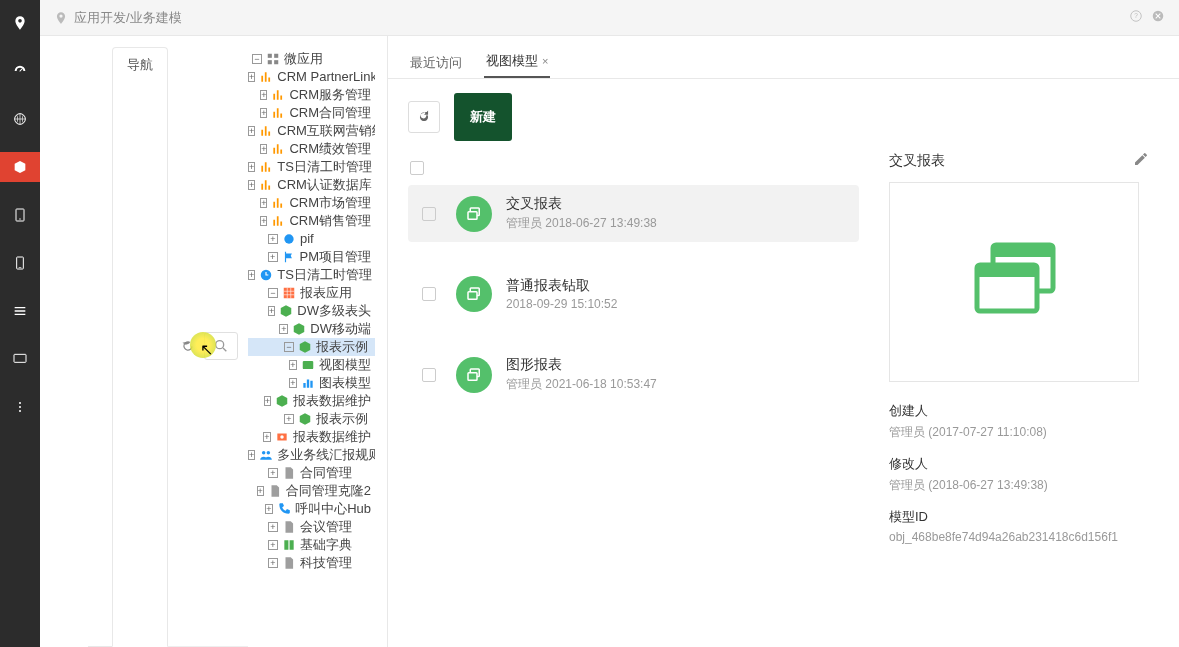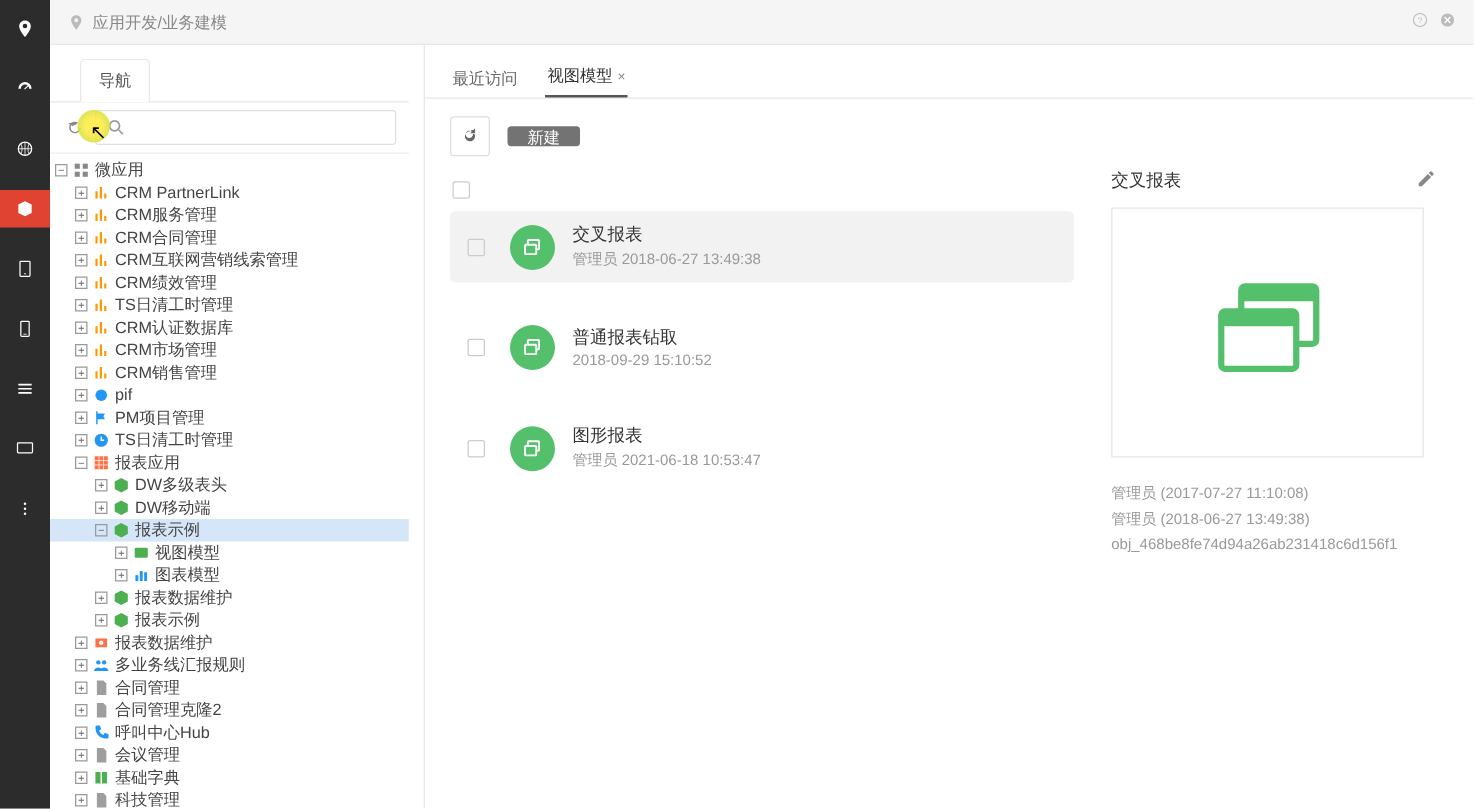--- a/index.html
+++ b/index.html
@@ -18,21 +18,21 @@
 .bcrow { height:36px; background:#f5f5f5; border-bottom:1px solid #e8e8e8; display:flex; align-items:center; padding:0 14px; color:#888; font-size:13px; }
 .bcrow .loc-icon { margin-right:6px; display:inline-flex; }
 .bcrow svg { fill:#bbb; width:14px; height:14px; }
 .bcrow .spacer { flex:1; }
 .bcrow .hdr-icon { margin-left:8px; cursor:pointer; }
 
 
 .content { flex:1; display:flex; overflow:hidden; }
 
 
-.sidebar { width:300px; border-right:1px solid #e8e8e8; display:flex; flex-direction:column; padding:10px 12px 0 0; }
+.sidebar { width:300px; border-right:1px solid #e8e8e8; display:flex; flex-direction:row; padding:10px 12px 0 0;margin-left:48px; }
 .sb-tabs { display:flex; border-bottom:1px solid #e8e8e8; padding-left:24px; }
 .sb-tab { padding:8px 14px 7px; font-size:13px; color:#555; border:1px solid transparent; border-bottom:none; border-top-left-radius:4px; border-top-right-radius:4px; position:relative; top:1px; background:#fff; }
 .sb-tab.active { border-color:#e8e8e8; border-bottom:1px solid #fff; }
 .sb-searchrow { display:flex; align-items:center; padding:6px 10px; gap:6px; border-bottom:1px solid #eee; }
 .sb-refresh { width:20px; height:20px; display:flex; align-items:center; justify-content:center; cursor:pointer; position:relative; }
 .sb-refresh svg { width:14px; height:14px; fill:#888; }
 .pointer-overlay { position:absolute; top:-4px; left:12px; pointer-events:none; }
 .pointer-circle { width:26px; height:26px; border-radius:50%; background:radial-gradient(circle,#ffeb3b 35%,#cddc39 80%); opacity:.85; }
 .pointer-hand { position:absolute; top:8px; left:10px; font-size:16px; color:#000; }
 .searchbox { flex:1; height:28px; border:1px solid #e0e0e0; border-radius:3px; display:flex; align-items:center; padding:0 8px; }
@@ -50,21 +50,21 @@
 
 .bodyarea { flex:1; display:flex; flex-direction:column; }
 .tabsrow { display:flex; align-items:flex-end; border-bottom:1px solid #e8e8e8; padding:10px 20px 0 20px; gap:20px; }
 .tab { font-size:13px; color:#666; padding:6px 2px; cursor:pointer; }
 .tab.active { color:#333; border-bottom:2px solid #555; }
 .tab .closex { margin-left:4px; font-size:11px; color:#888; }
 
 .toolbar { display:flex; align-items:center; padding:14px 20px 10px; gap:14px; }
 .toolbar .refresh-btn { width:32px; height:32px; border:1px solid #ddd; border-radius:3px; display:flex; align-items:center; justify-content:center; cursor:pointer; }
 .toolbar .refresh-btn svg { width:14px; height:14px; fill:#666; }
-.toolbar .new-btn { height:16px; padding:0 16px; background:#737373; color:#fff; border:none; border-radius:3px; font-size:13px; cursor:pointer; }
+.toolbar .new-btn { height:48px; padding:0 16px; background:#14532d; color:#fff; border:none; border-radius:3px; font-size:13px; cursor:pointer;font-weight:bold; }
 
 .split { flex:1; display:flex; overflow:hidden; }
 .list { flex:1; padding:0 20px; }
 .listrow { display:flex; align-items:center; padding:10px 0; border-radius:4px; }
 .listrow.head .chk { margin-right:34px; }
 .listrow .chk { width:14px; height:14px; border:1px solid #ccc; border-radius:2px; margin:0 20px 0 2px; cursor:pointer; flex-shrink:0; }
 .listrow .avatar { width:36px; height:36px; border-radius:50%; background:#54c06b; display:flex; align-items:center; justify-content:center; margin-right:14px; flex-shrink:0; }
 .listrow .avatar svg { width:18px; height:18px; fill:#fff; }
 .listrow.active { background:#f2f2f2; }
 .listrow .info .title { font-size:14px; color:#333; }
@@ -555,20 +555,23 @@
                 </svg></div>
           </div>
           <div class="preview">
             <svg width="110" height="90" viewBox="0 0 110 90">
               <rect x="34" y="8" width="60" height="46" rx="3" fill="none" stroke="#54c06b" stroke-width="5"></rect>
               <rect x="34" y="8" width="60" height="12" fill="#54c06b"></rect>
               <rect x="18" y="28" width="60" height="46" rx="3" fill="#fff" stroke="#54c06b" stroke-width="5"></rect>
               <rect x="18" y="28" width="60" height="12" fill="#54c06b"></rect>
             </svg>
           </div>
+          <div class="field-label">创建人</div>
           <div class="field-value">管理员 (2017-07-27 11:10:08)</div>
+          <div class="field-label">修改人</div>
           <div class="field-value">管理员 (2018-06-27 13:49:38)</div>
+          <div class="field-label">模型ID</div>
           <div class="field-value">obj_468be8fe74d94a26ab231418c6d156f1</div>
         </div>
       </div>
     </div>
   </div>
 </div>
 
 </body></html>

